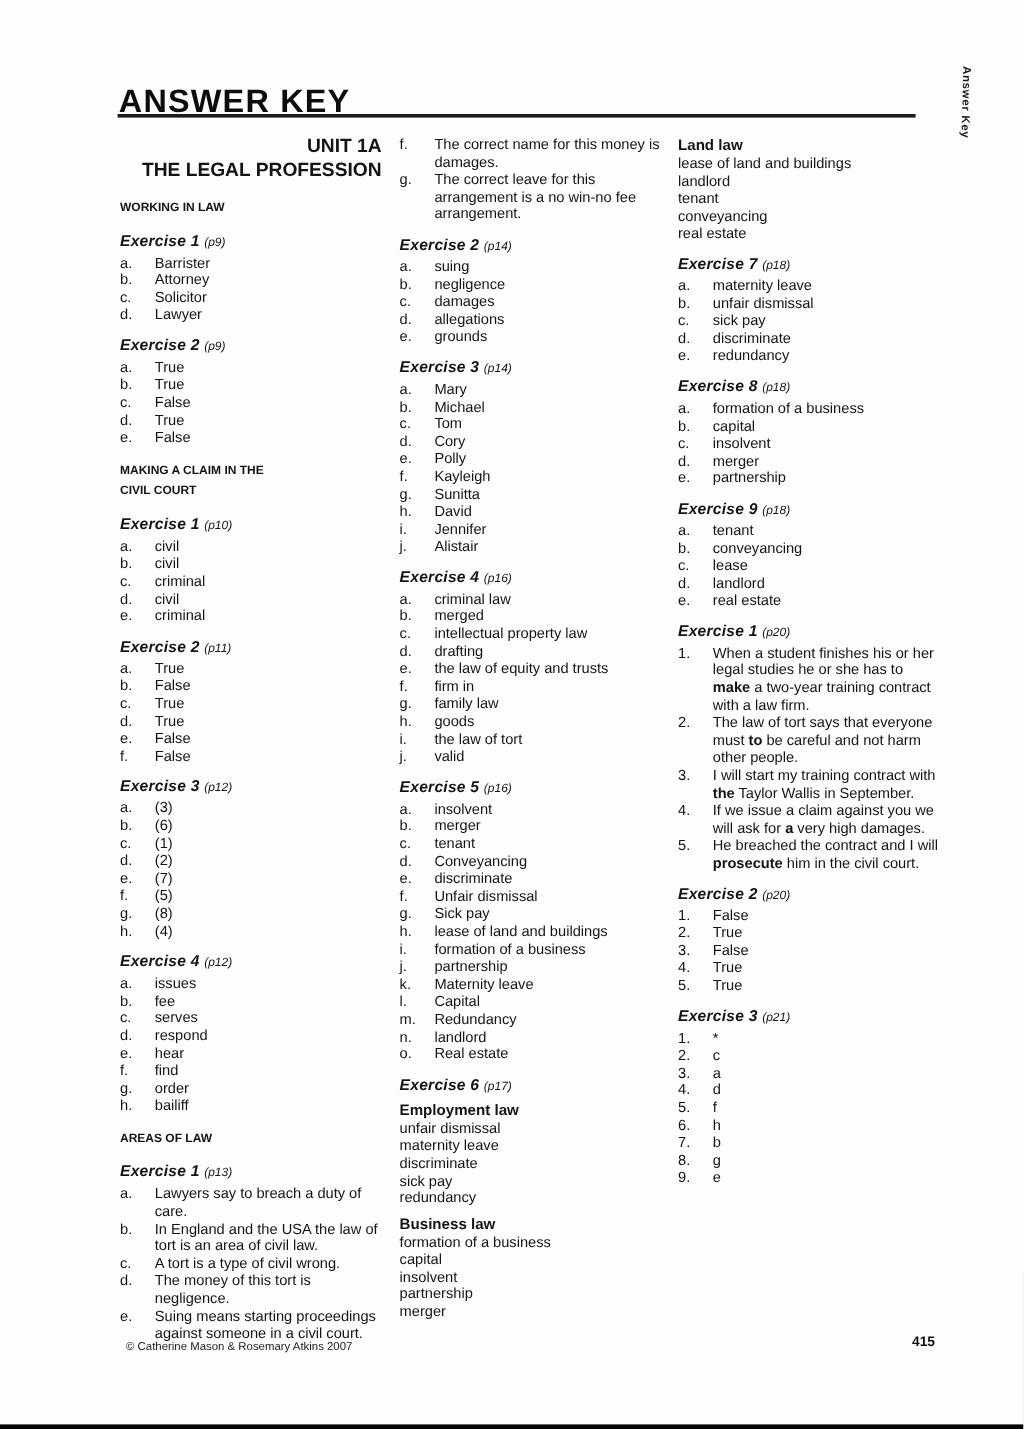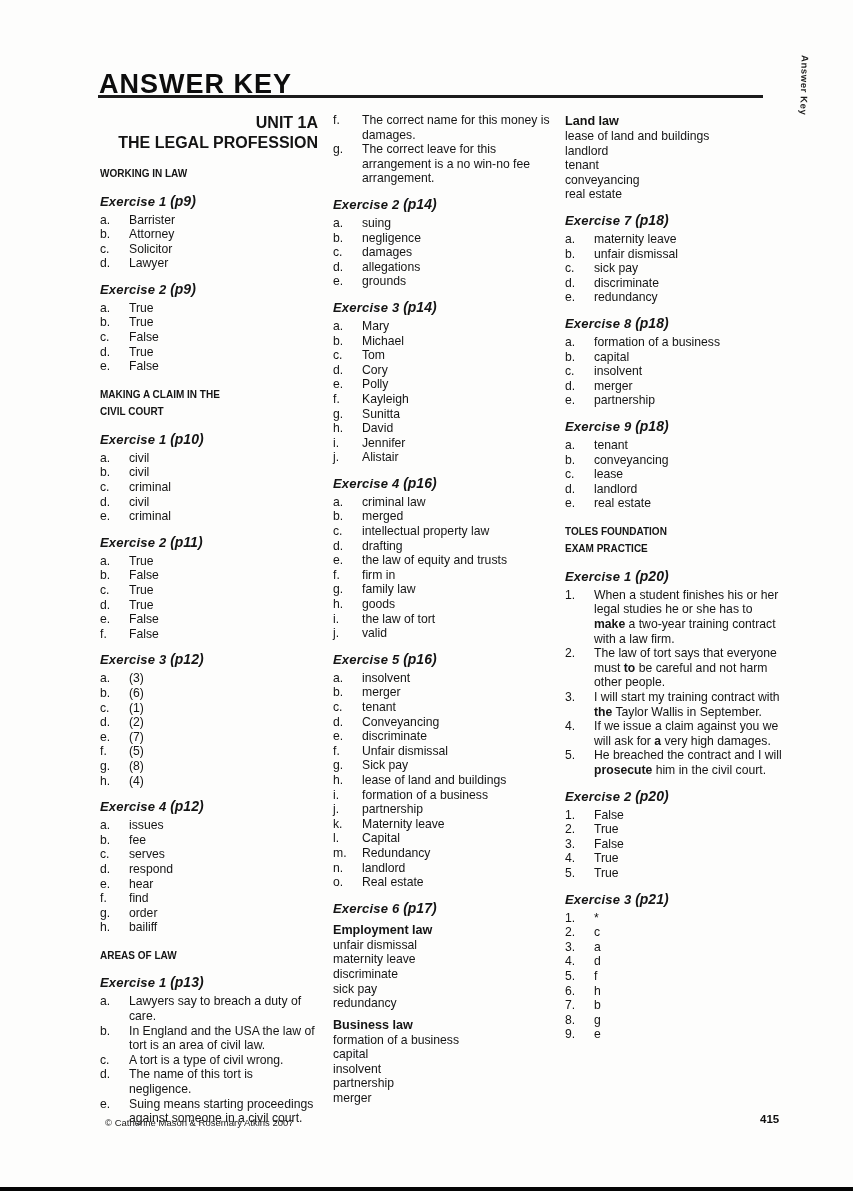--- a/index.html
+++ b/index.html
@@ -29,21 +29,21 @@
     color:#1a1a1a;
   }
   .col{position:absolute;top:113px;}
   .col-1{left:100px;width:218px;}
   .col-2{left:333px;width:220px;}
   .col-3{left:565px;width:222px;}
 
   .unit-heading{font-size:16px;font-weight:bold;line-height:20px;margin:0 0 7px;text-align:right;}
   .section-heading{font-size:10px;font-weight:bold;line-height:17.5px;margin:12px 0 3px;}
   .exercise-heading{font-size:13px;font-weight:bold;font-style:italic;margin:10px 0 4px;letter-spacing:.2px;}
-  .exercise-heading .pg{font-weight:bold;font-size:14px;letter-spacing:0;}
+  .exercise-heading .pg{font-weight:normal;font-size:10px;letter-spacing:0;}
   .answer-list{margin:0 0 1px;}
   .answer-item{display:flex;font-size:12.2px;line-height:14.6px;}
   .answer-item .lbl{flex:none;width:29px;}
   .answer-item .txt{flex:1;}
   .answer-item .txt b{font-weight:bold;}
   .word-group{margin:7px 0 6px;}
   .group-heading{font-size:12.6px;font-weight:bold;line-height:15px;}
   .group-line{font-size:12.2px;line-height:14.6px;}
 
   .footer-copyright{
@@ -242,21 +242,21 @@
         <div class="answer-item">
           <span class="lbl">b.</span>
           <span class="txt">In England and the USA the law of tort is an area of civil law.</span>
         </div>
         <div class="answer-item">
           <span class="lbl">c.</span>
           <span class="txt">A tort is a type of civil wrong.</span>
         </div>
         <div class="answer-item">
           <span class="lbl">d.</span>
-          <span class="txt">The name of this tort is negligence.</span>
+          <span class="txt">The money of this tort is negligence.</span>
         </div>
         <div class="answer-item">
           <span class="lbl">e.</span>
           <span class="txt">Suing means starting proceedings against someone in a civil court.</span>
         </div>
       </div>
     </div>
   <div class="col col-2" id="col-1">
       <div class="answer-list">
         <div class="answer-item">
@@ -529,21 +529,20 @@
         </div>
         <div class="answer-item">
           <span class="lbl">d.</span>
           <span class="txt">landlord</span>
         </div>
         <div class="answer-item">
           <span class="lbl">e.</span>
           <span class="txt">real estate</span>
         </div>
       </div>
-      <div class="section-heading">TOLES FOUNDATION<br>EXAM PRACTICE</div>
       <div class="exercise-heading">Exercise 1 <span class="pg">(p20)</span></div>
       <div class="answer-list">
         <div class="answer-item">
           <span class="lbl">1.</span>
           <span class="txt">When a student finishes his or her legal studies he or she has to <b>make</b> a two-year training contract with a law firm.</span>
         </div>
         <div class="answer-item">
           <span class="lbl">2.</span>
           <span class="txt">The law of tort says that everyone must <b>to</b> be careful and not harm other people.</span>
         </div>

